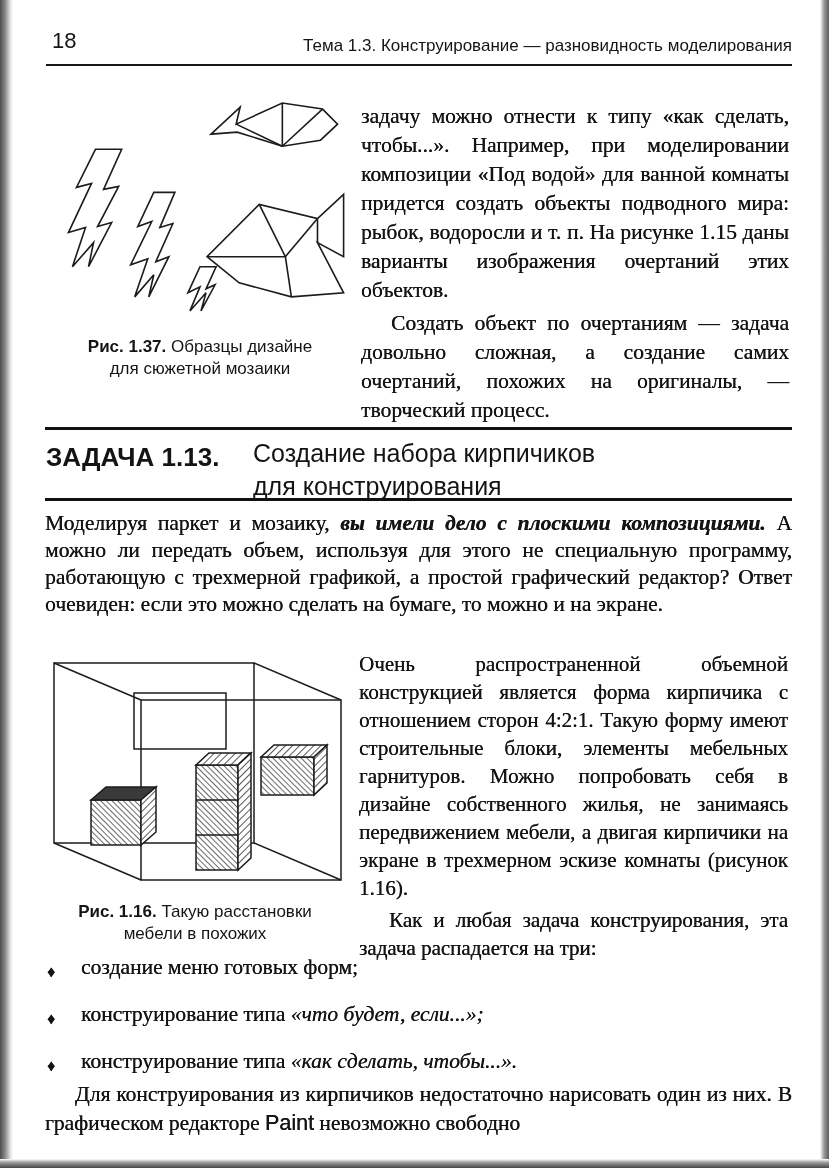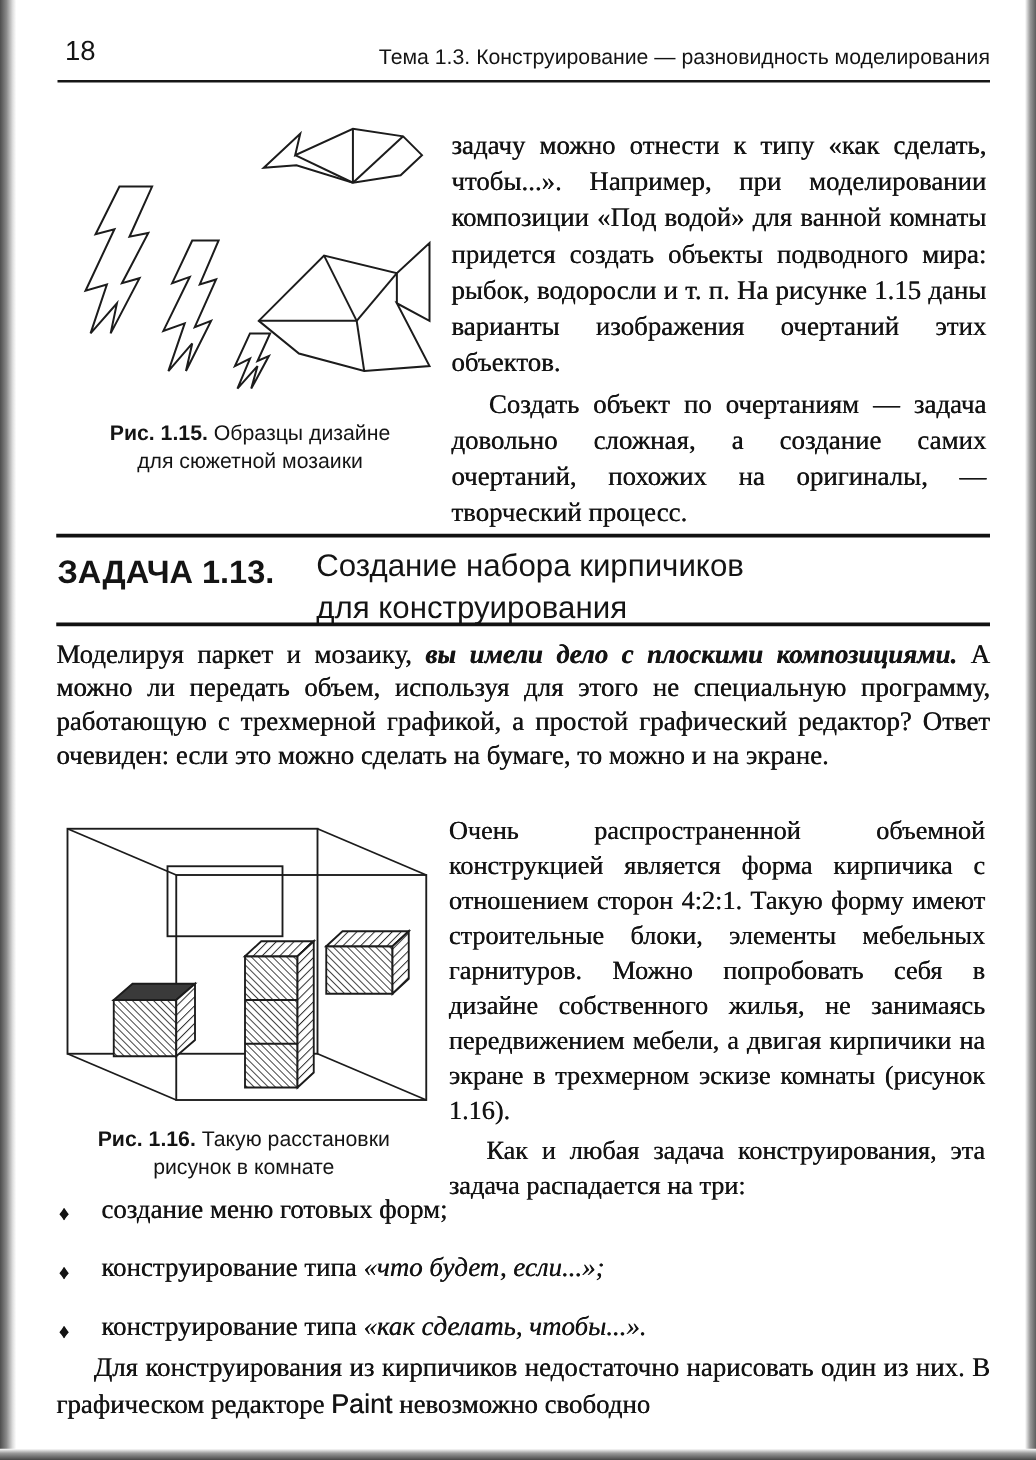--- a/index.html
+++ b/index.html
@@ -70,21 +70,21 @@
       <line x1="223" y1="51" x2="263" y2="14"></line>
       <path d="M148 161 L200 109 L258 123 L284 99 L284 161 L258 147 L284 197 L232 201 L180 187 Z"></path>
       <line x1="200" y1="109" x2="226" y2="161"></line>
       <line x1="148" y1="161" x2="226" y2="161"></line>
       <line x1="226" y1="161" x2="258" y2="123"></line>
       <line x1="226" y1="161" x2="232" y2="201"></line>
       <line x1="258" y1="123" x2="258" y2="147"></line>
     </g>
   </svg>
   <div class="cap cap115">
-    <div><span class="capb">Рис. 1.15.</span><span> Образцы дизайне</span></div>
+    <div><span class="capb">Рис. 1.37.</span><span> Образцы дизайне</span></div>
     <div>для сюжетной мозаики</div>
   </div>
 
   <div class="coltop serif">
     <p>задачу можно отнести к типу «как сделать, чтобы...». Например, при моделировании композиции «Под водой» для ванной комнаты придется создать объекты подводного мира: рыбок, водоросли и т. п. На рисунке 1.15 даны варианты изображения очертаний этих объектов.</p>
     <p class="ind">Создать объект по очертаниям — задача довольно сложная, а создание самих очертаний, похожих на оригиналы, — творческий процесс.</p>
   </div>
 
   <div class="rule-thick rule-task-top"></div>
   <div class="task-label">ЗАДАЧА 1.13.</div>
@@ -130,21 +130,21 @@
       <line x1="150" y1="155" x2="192" y2="155"></line>
       <line x1="150" y1="190" x2="192" y2="190"></line>
 
       <polygon points="215,112 268,112 268,150 215,150" fill="url(#hatchB)"></polygon>
       <polygon points="215,112 228,100 281,100 268,112" fill="url(#hatchA)"></polygon>
       <polygon points="268,112 281,100 281,138 268,150" fill="url(#hatchA)"></polygon>
     </g>
   </svg>
   <div class="cap cap116">
     <div><span class="capb">Рис. 1.16.</span><span> Такую расстановки</span></div>
-    <div>рисунок в комнате</div>
+    <div>мебели в похожих</div>
   </div>
 
   <div class="colmid serif">
     <p>Очень распространенной объемной конструкцией является форма кирпичика с отношением сторон 4:2:1. Такую форму имеют строительные блоки, элементы мебельных гарнитуров. Можно попробовать себя в дизайне собственного жилья, не занимаясь передвижением мебели, а двигая кирпичики на экране в трехмерном эскизе комнаты (рисунок 1.16).</p>
     <p class="ind">Как и любая задача конструирования, эта задача распадается на три:</p>
   </div>
 
   <div class="bullets serif">
     <div class="bullet">
       <span class="diamond">♦</span>

